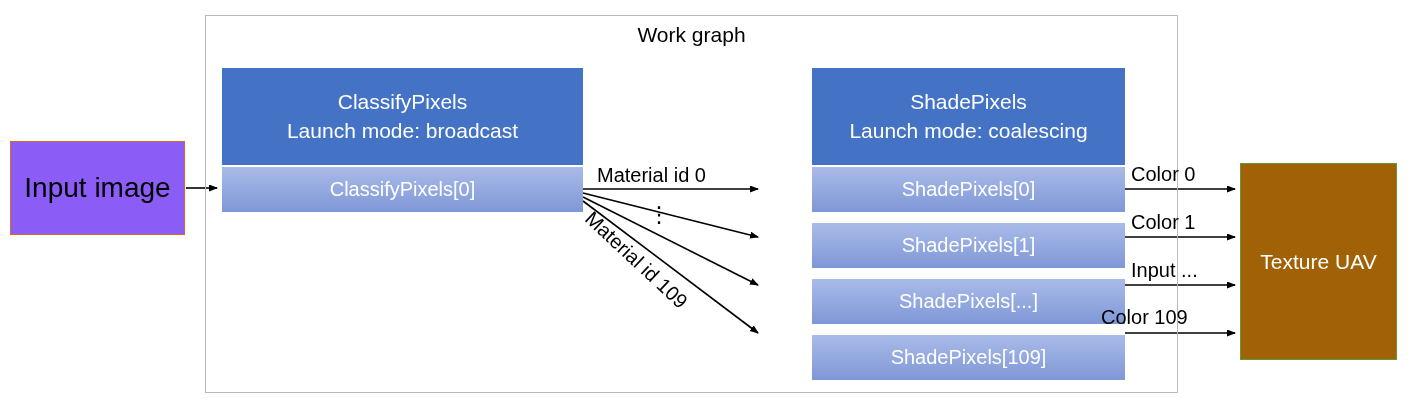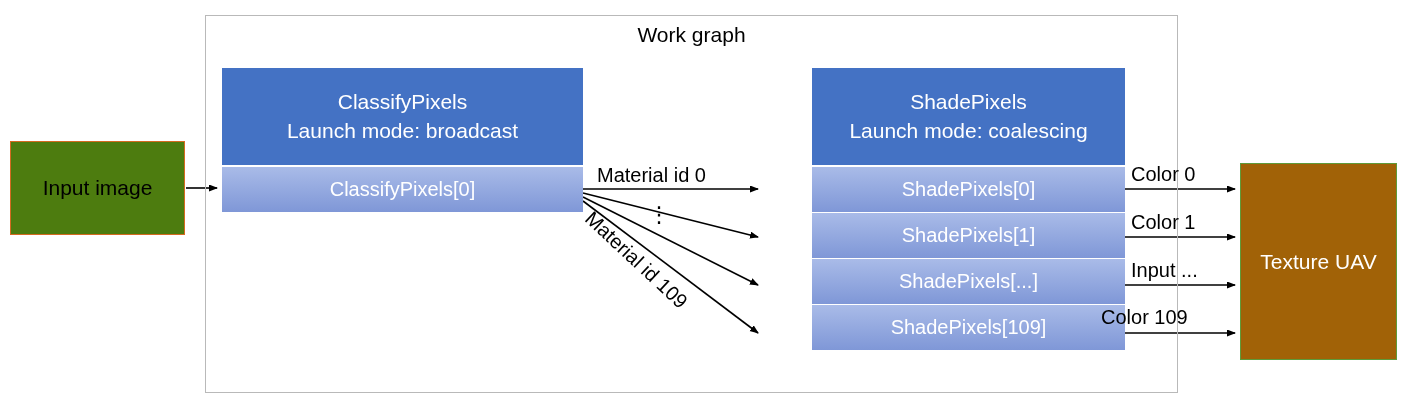--- a/index.html
+++ b/index.html
@@ -38,23 +38,23 @@
     position: absolute;
     box-sizing: border-box;
     display: flex;
     align-items: center;
     justify-content: center;
     text-align: center;
   }
   .input-node {
     left: 10px; top: 141px;
     width: 175px; height: 94px;
-    background: #4d7c0f;
+    background: #8b5cf6;
     border: 1px solid #d56a20;
-    font-size: 21px;
+    font-size: 28px;
     color: #000;
   }
   .output-node {
     left: 1240px; top: 163px;
     width: 157px; height: 197px;
     background: #a16207;
     border: 1px solid #5f9a39;
     font-size: 21px;
     color: #ffffff;
   }
@@ -70,21 +70,21 @@
     color: #ffffff;
     display: flex;
     flex-direction: column;
     align-items: center;
     justify-content: center;
     font-size: 21px;
     line-height: 1.35;
     text-align: right;
   }
   .stack-row {
-    margin-top: 1px;
+    margin-top: 11px;
     height: 45px;
     background: linear-gradient(#a9bbe8, #7f97d7);
     color: #ffffff;
     display: flex;
     align-items: center;
     justify-content: center;
     font-size: 20px;
   }
   .stack-row.first { margin-top: 2px; }
   .edge-label {

